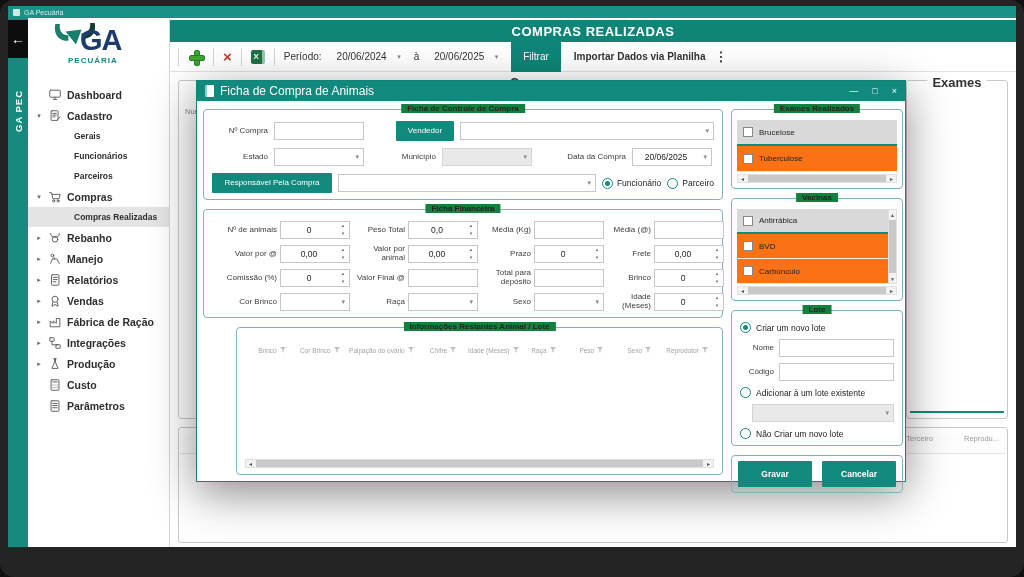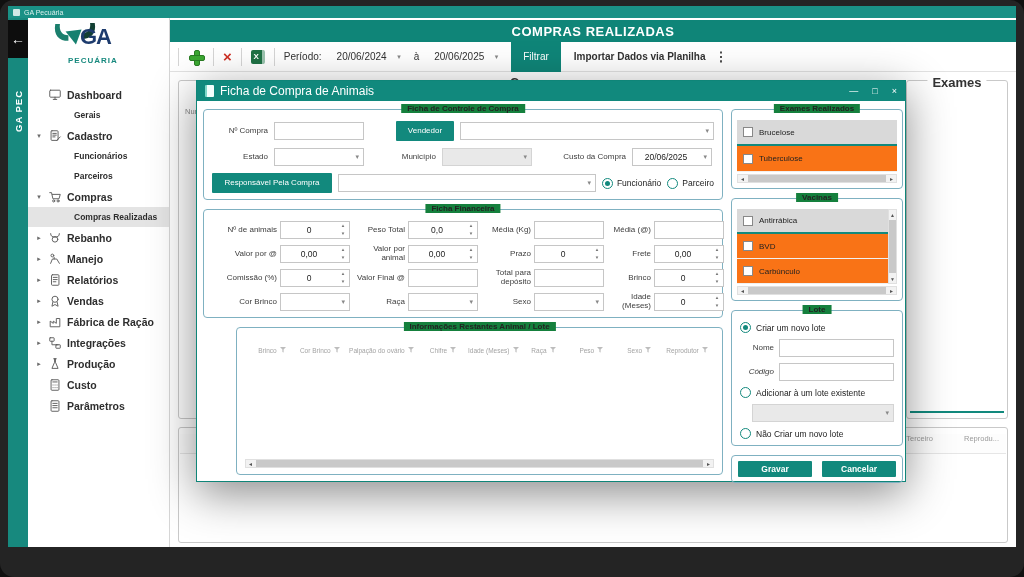--- a/index.html
+++ b/index.html
@@ -11,21 +11,21 @@
   .app-ico{width:7px;height:7px;background:#cfe9e6;border-radius:1px;flex:none;}
   .titlebar-text{font-size:7px;color:#d8efec;}
   
   .rail{position:absolute;left:0;top:12px;width:20px;bottom:0;background:#17897e;}
   .backbox{position:absolute;left:0;top:2px;width:20px;height:38px;background:#0d0d0d;color:#fff;display:flex;align-items:center;justify-content:center;font-size:14px;cursor:pointer;}
   .rail-text{position:absolute;left:0;top:48px;width:20px;height:90px;color:#fff;font-size:9.5px;font-weight:bold;writing-mode:vertical-rl;transform:rotate(180deg);letter-spacing:1px;display:flex;align-items:center;justify-content:center;}
   
   .sidebar{position:absolute;left:20px;top:12px;width:142px;bottom:0;background:#fff;border-right:1px solid #d6d6d6;overflow:hidden;}
   .logo{position:relative;height:64px;}
   .bull-svg{position:absolute;left:22px;top:4px;width:50px;height:32px;}
-  .logo-ga{position:absolute;left:52px;top:6px;font-size:22px;font-weight:bold;color:#1d3b6d;letter-spacing:-1px;}
+  .logo-ga{position:absolute;left:52px;top:6px;font-size:29px;font-weight:bold;color:#1d3b6d;letter-spacing:-1px;}
   .logo-pec{position:absolute;left:40px;top:38px;font-size:8px;font-weight:bold;color:#17897e;letter-spacing:1px;}
   .menu{position:absolute;left:0;top:66px;right:0;}
   .mi{height:21px;display:flex;align-items:center;gap:5px;padding-left:7px;cursor:pointer;}
   .mi .arrow{width:8px;font-size:7px;color:#6b6b6b;text-align:center;flex:none;}
   .mi .ic{flex:none;}
   .mi .mlabel{font-size:10.5px;font-weight:bold;color:#2e2e2e;white-space:nowrap;}
   .mi.sub{padding-left:46px;height:20px;}
   .mi.sub .mlabel{font-size:8.5px;}
   .mi.active{background:#e4e4e4;}
   .ic{stroke:#5f5f5f;fill:none;stroke-width:1.1;stroke-linecap:round;stroke-linejoin:round;}
@@ -106,21 +106,21 @@
   .chk-row{height:26px;display:flex;align-items:center;gap:6px;padding:0 6px;background:#f97316;font-size:8px;color:#222;border-bottom:1px solid #f0f0f0;cursor:pointer;}
   .chk-row.hl{background:#d9d9d9;border-bottom:2px solid #12897d;}
   .checkbox{width:10px;height:10px;border:1.5px solid #888;background:#fff;flex:none;}
   .vac-wrap{display:flex;}
   .vac-rows{flex:1;}
   .vac-rows .chk-row{height:25px;}
   
   .lote-row{display:flex;align-items:center;gap:5px;margin-bottom:6px;}
   .lote-row:last-child{margin-bottom:0;}
   .btns-box{border:1px solid #7fb1c1;border-radius:4px;padding:5px 6px;display:flex;gap:10px;justify-content:center;margin-top:auto;}
-  .btn-big{width:74px;height:16px;background:#12897d;color:#fff;font-size:8.5px;font-weight:bold;display:flex;align-items:center;justify-content:center;border-radius:1px;cursor:pointer;}
+  .btn-big{width:74px;height:26px;background:#12897d;color:#fff;font-size:8.5px;font-weight:bold;display:flex;align-items:center;justify-content:center;border-radius:1px;cursor:pointer;}
 </style>
 </head>
 <body>
 
 <div class="frame">
   <div class="app">
 
     <div class="titlebar">
       <span class="app-ico"></span>
       <span class="titlebar-text">GA Pecuária</span>
@@ -145,31 +145,31 @@
       </div>
       <div class="menu">
         <div class="mi">
           <span class="arrow"></span>
           <svg class="ic" width="14" height="14" viewBox="0 0 16 16">
               <rect x="2" y="2.5" width="12" height="8" rx="1"></rect>
               <path d="M6 13h4M8 10.5V13"></path>
             </svg>
           <span class="mlabel">Dashboard</span>
         </div>
+        <div class="mi">
+          <span class="arrow">▾</span>
+          <svg class="ic" width="14" height="14" viewBox="0 0 16 16">
+              <rect x="3.5" y="2" width="8" height="11" rx="1"></rect>
+              <path d="M5.5 5h4M5.5 7h4M5.5 9h2.5M10 13l4-4"></path>
+            </svg>
+          <span class="mlabel">Cadastro</span>
+        </div>
         <div class="mi sub">
             <span class="mlabel">Gerais</span>
           </div>
-        <div class="mi">
-          <span class="arrow">▾</span>
-          <svg class="ic" width="14" height="14" viewBox="0 0 16 16">
-              <rect x="3.5" y="2" width="8" height="11" rx="1"></rect>
-              <path d="M5.5 5h4M5.5 7h4M5.5 9h2.5M10 13l4-4"></path>
-            </svg>
-          <span class="mlabel">Cadastro</span>
-        </div>
         <div class="mi sub">
             <span class="mlabel">Funcionários</span>
           </div>
         <div class="mi sub">
             <span class="mlabel">Parceiros</span>
           </div>
         <div class="mi">
           <span class="arrow">▾</span>
           <svg class="ic" width="14" height="14" viewBox="0 0 16 16">
               <path d="M2 3h2l1.6 7h7l1.4-5H5"></path>
@@ -316,21 +316,21 @@
                 </div>
                 <div class="ctrl-row">
                   <span class="lbl" style="width:56px;">Estado</span>
                   <span class="combo" style="width:90px;">
                       <span class="val"></span>
                     </span>
                   <span class="lbl" style="width:66px;">Município</span>
                   <span class="combo disabled" style="width:90px;">
                       <span class="val"></span>
                     </span>
-                  <span class="lbl" style="width:76px;margin-left:12px;">Custo da Compra</span>
+                  <span class="lbl" style="width:76px;margin-left:12px;">Data da Compra</span>
                   <span class="combo" style="width:80px;">
                       <span class="val">20/06/2025</span>
                     </span>
                 </div>
                 <div class="ctrl-row">
                   <span class="btn-teal" style="width:120px;height:20px;">Responsável Pela Compra</span>
                   <span class="combo" style="flex:1;">
                       <span class="val"></span>
                     </span>
                   <span class="radio-wrap">
@@ -538,21 +538,21 @@
                 <span class="cap">Lote</span>
                 <div class="lote-row">
                   <span class="radio sel"></span>
                   <span class="radio-lbl">Criar um novo lote</span>
                 </div>
                 <div class="lote-row">
                   <span class="lbl" style="width:34px;">Nome</span>
                   <span class="tinput" style="flex:1;"></span>
                 </div>
                 <div class="lote-row">
-                  <span class="lbl" style="width:34px;font-style:italic;">Código</span>
+                  <span class="lbl" style="width:34px;">Código</span>
                   <span class="tinput" style="flex:1;"></span>
                 </div>
                 <div class="lote-row">
                   <span class="radio"></span>
                   <span class="radio-lbl">Adicionar  à um lote existente</span>
                 </div>
                 <div class="lote-row">
                   <span class="combo disabled" style="flex:1;margin-left:12px;">
                       <span class="val"></span>
                     </span>

